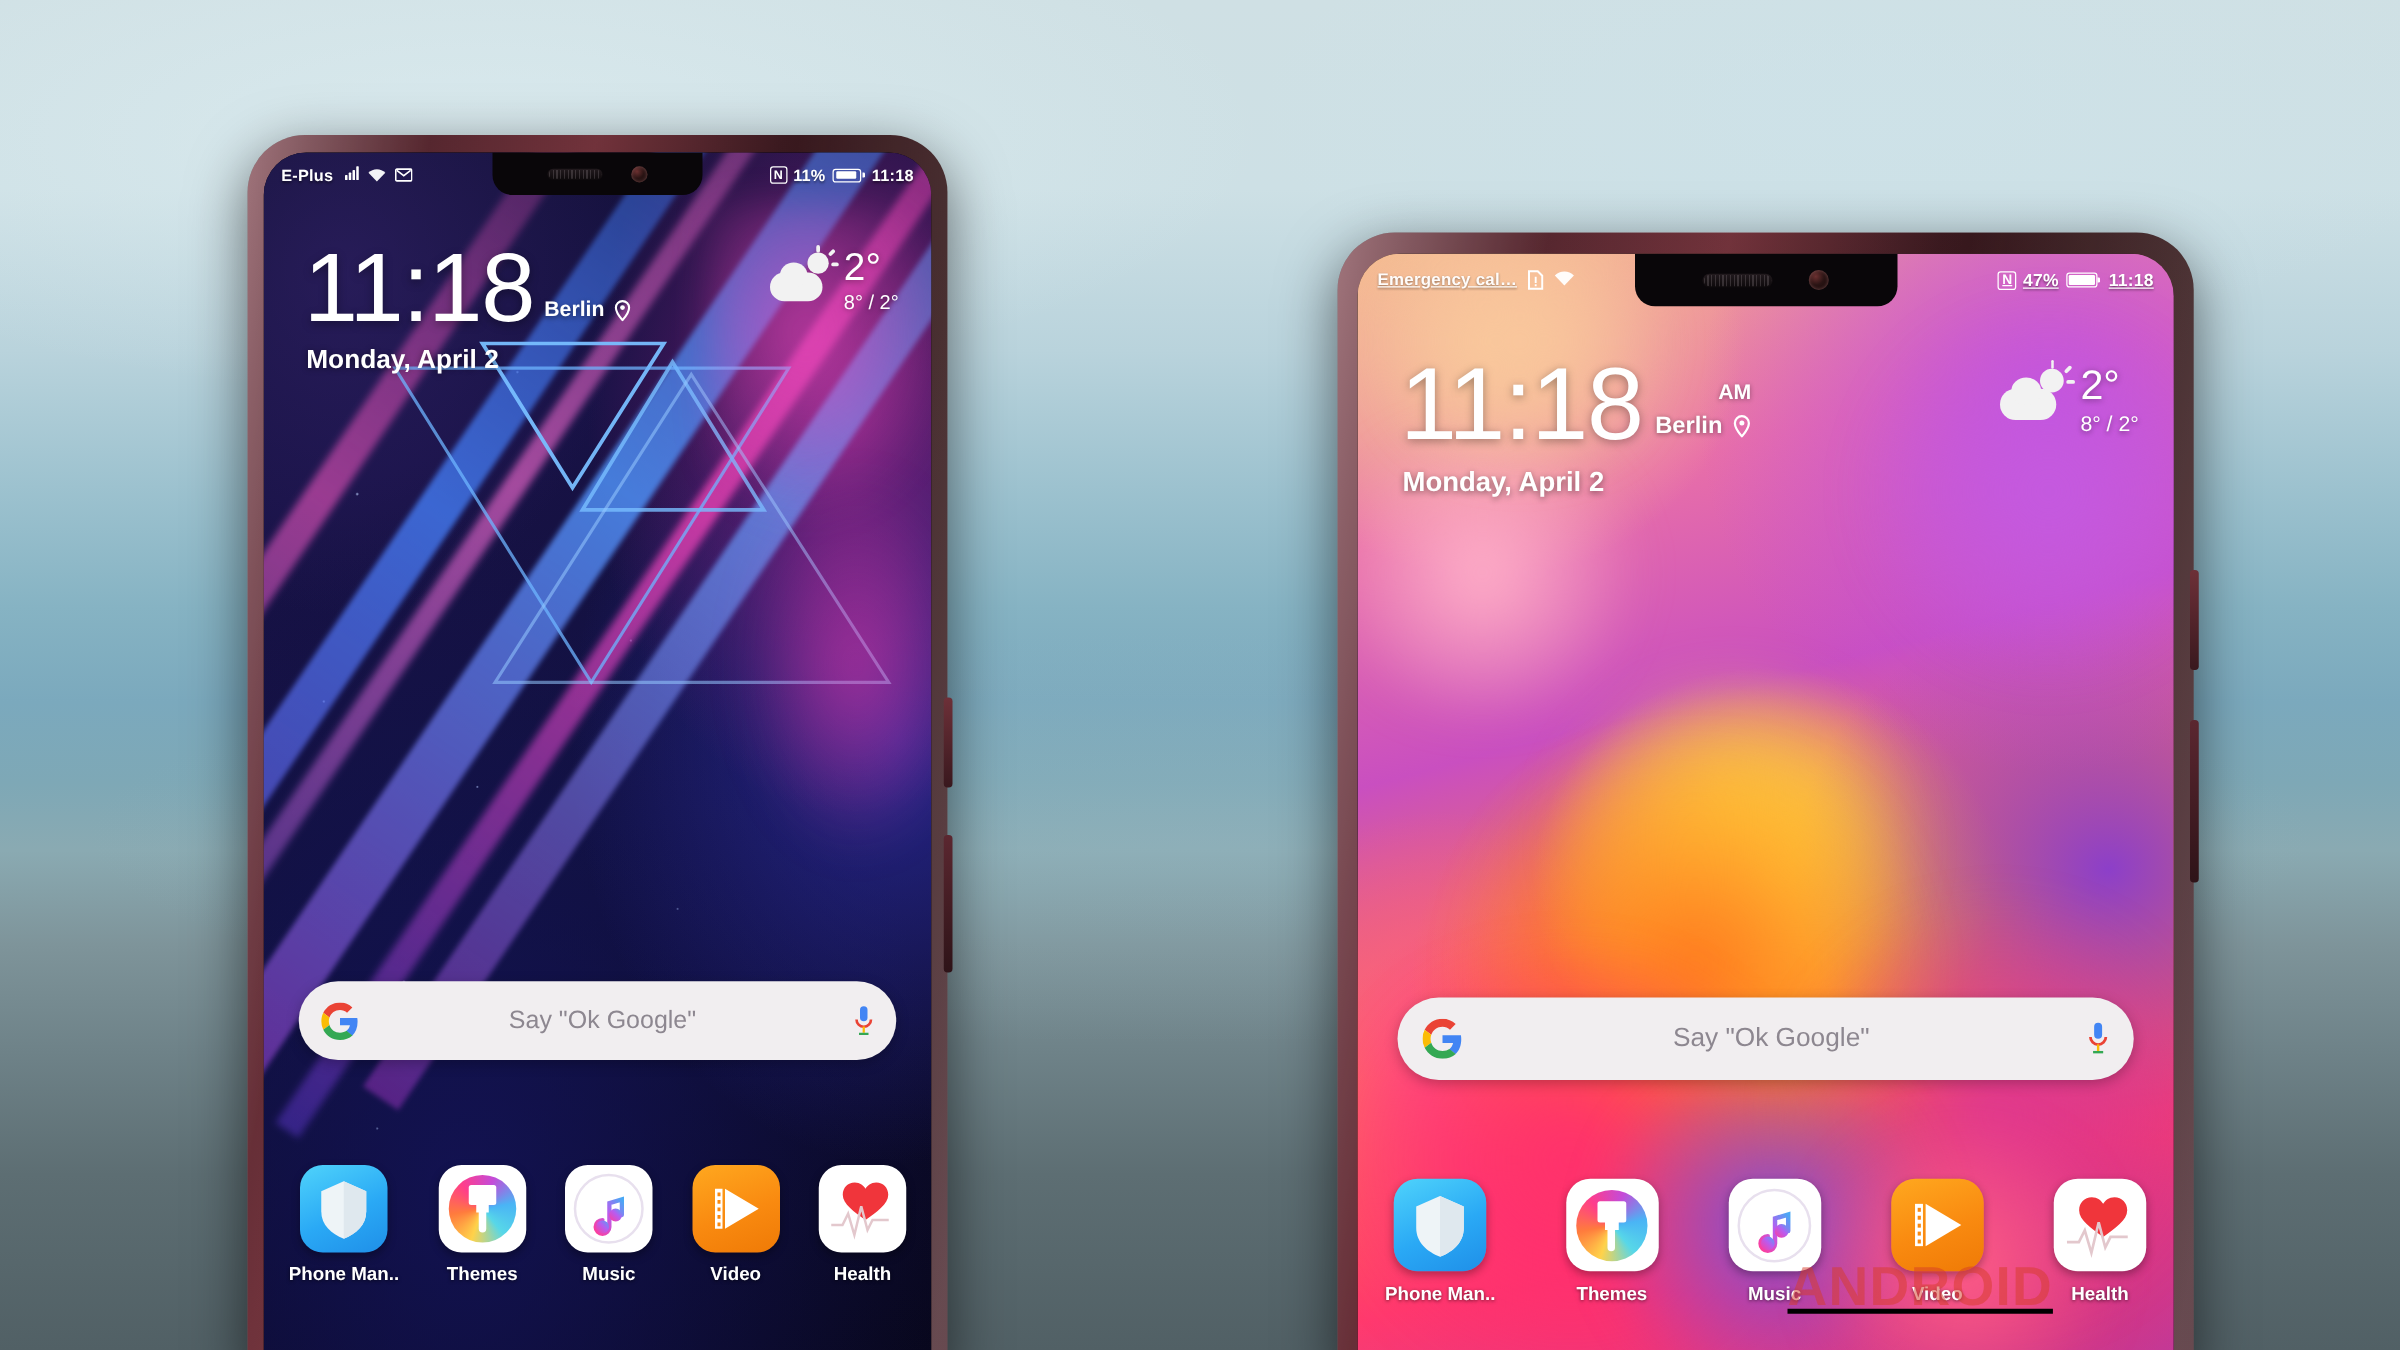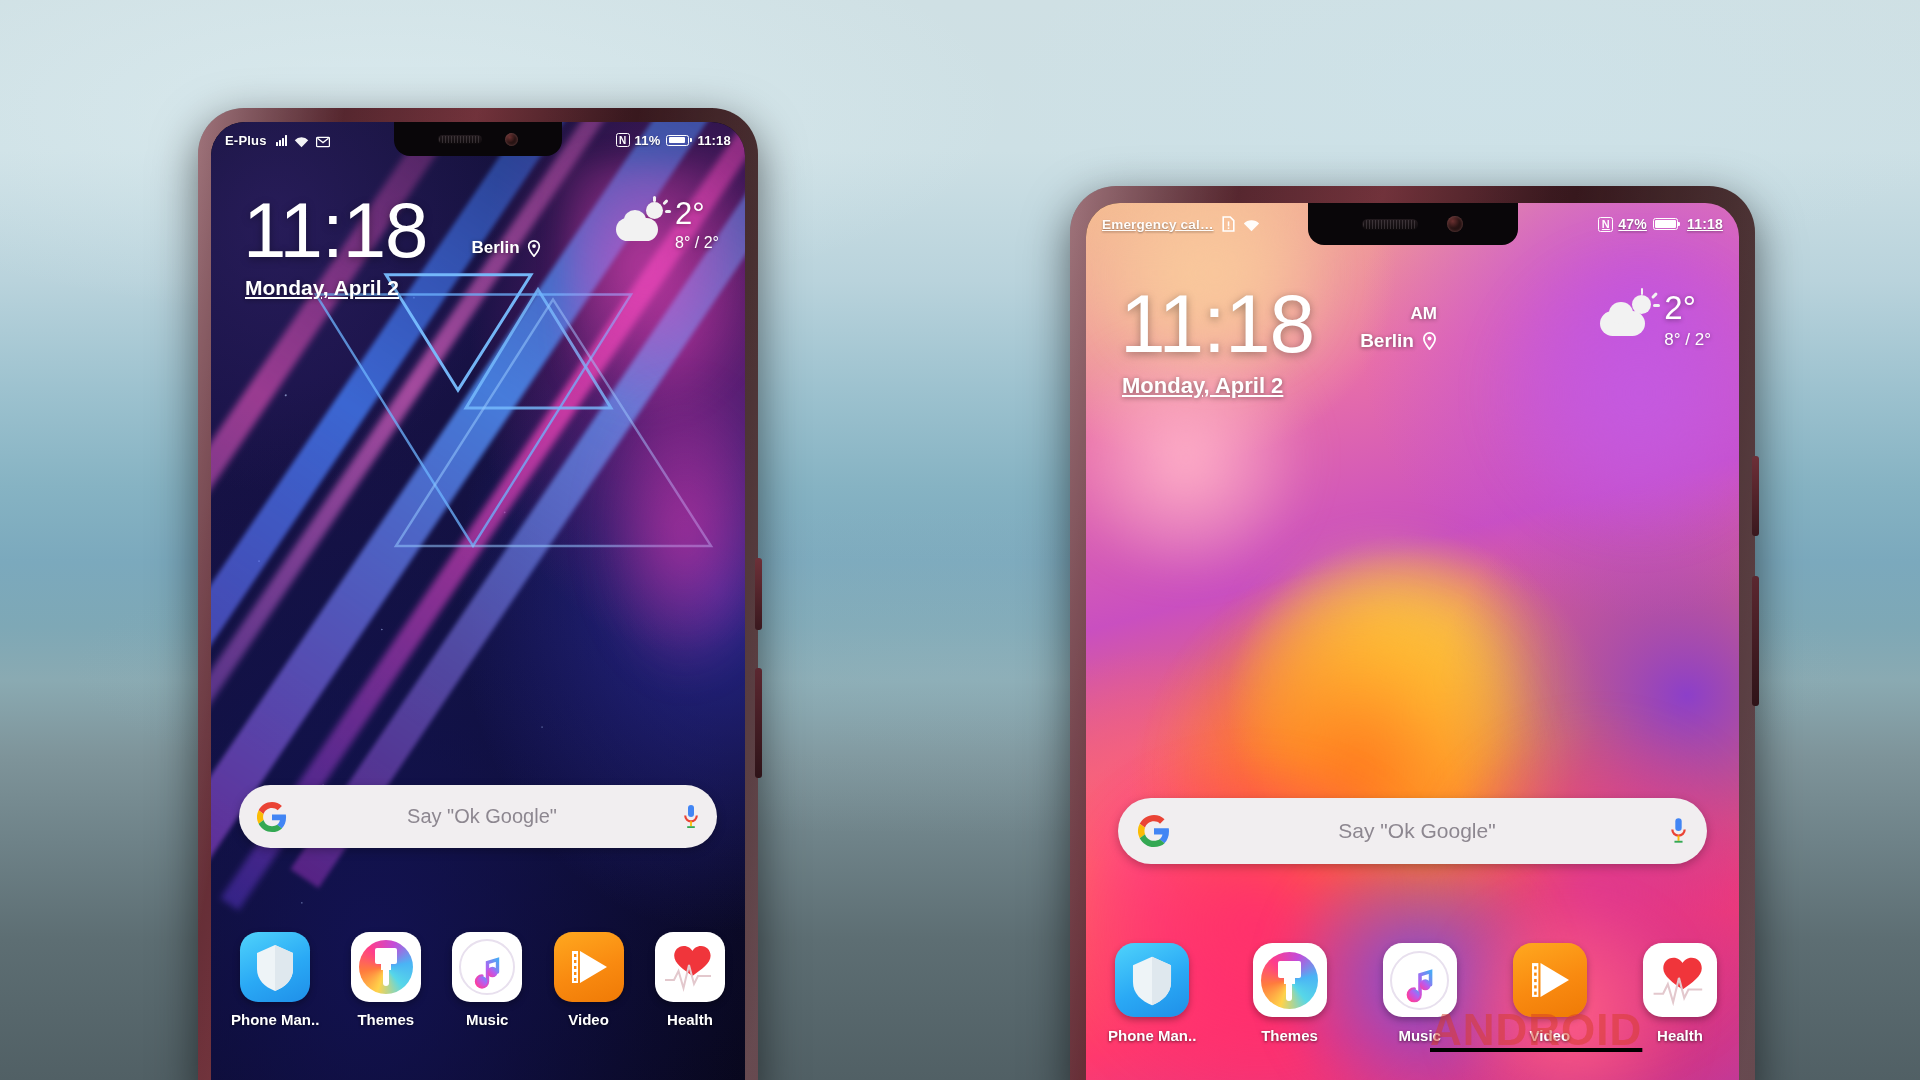--- a/index.html
+++ b/index.html
@@ -101,42 +101,42 @@
       radial-gradient(ellipse 58% 40% at 30% 86%, #ff2f6e 0%, rgba(255,47,110,0) 74%),
       radial-gradient(ellipse 50% 34% at 80% 90%, #d6327e 0%, rgba(214,50,126,0) 72%),
       radial-gradient(ellipse 40% 30% at 10% 72%, #ff5a8a 0%, rgba(255,90,138,0) 74%),
       linear-gradient(165deg,#f3b78c 0%,#e86fa8 22%,#c94fc0 40%,#ff7a3c 62%,#ff3d6e 80%,#b23ca8 100%);
   }
   .smoke{ position:absolute; inset:0; }
   .puff{ position:absolute; border-radius:50%; filter:blur(18px); }
 
   
   .statusbar{ position:absolute; left:0; right:0; z-index:30; color:#fff; display:flex; align-items:center; }
-  .sb-left{ display:flex; align-items:center; }
+  .sb-left{ display:flex; align-items:flex-start; }
   .sb-right{ display:flex; align-items:center; margin-left:auto; }
   .sb-txt{ font-weight:bold; letter-spacing:.2px; text-shadow:0 1px 2px rgba(0,0,0,.45); white-space:nowrap; }
   .ico{ display:inline-block; position:relative; }
 
   .bars{ display:inline-flex; align-items:flex-end; gap:1px; }
   .bars i{ display:block; background:#fff; width:2px; border-radius:.5px; }
   .wifi{ position:relative; }
   .batt{ border:1.6px solid #fff; border-radius:2.5px; position:relative; }
   .batt:after{ content:""; position:absolute; right:-3.4px; top:26%; height:48%; width:2.2px; background:#fff; border-radius:0 1px 1px 0; }
   .batt i{ display:block; height:100%; background:#fff; border-radius:1px; }
   .nfc{ border:1.7px solid #fff; border-radius:2.5px; display:flex; align-items:center; justify-content:center; font-weight:bold; }
 
   
   .widget{ position:absolute; z-index:25; color:#fff; }
   .bigtime{ font-weight:300; line-height:.94; letter-spacing:-1px; text-shadow:0 2px 8px rgba(0,0,0,.35); display:flex; align-items:flex-end; }
   .meta{ display:flex; flex-direction:column; justify-content:flex-end; }
   .ampm{ font-weight:700; text-shadow:0 1px 4px rgba(0,0,0,.4);text-align:right; }
-  .cityrow{ display:flex; align-items:center;margin-left:36px; }
+  .cityrow{ display:flex; align-items:center; }
   .city{ font-weight:bold; text-shadow:0 1px 4px rgba(0,0,0,.45); }
   .pin{ position:relative; }
-  .datetxt{ font-weight:bold; text-shadow:0 1px 5px rgba(0,0,0,.45);text-decoration:underline; }
+  .datetxt{ font-weight:bold; text-shadow:0 1px 5px rgba(0,0,0,.45); }
 
   .weather{ position:absolute; z-index:25; color:#fff; display:flex; align-items:flex-start; }
   .wicon{ position:relative; }
   .cloud{ position:absolute; background:#f2f2f2; border-radius:50px; }
   .sun{ position:absolute; background:#f2f2f2; border-radius:50%; }
   .ray{ position:absolute; background:#f2f2f2; border-radius:2px; }
   .temps{ display:flex; flex-direction:column; }
   .tnow{ font-weight:300; line-height:1; text-shadow:0 1px 5px rgba(0,0,0,.4); }
   .thl{ font-weight:400; text-shadow:0 1px 4px rgba(0,0,0,.4); }
 

